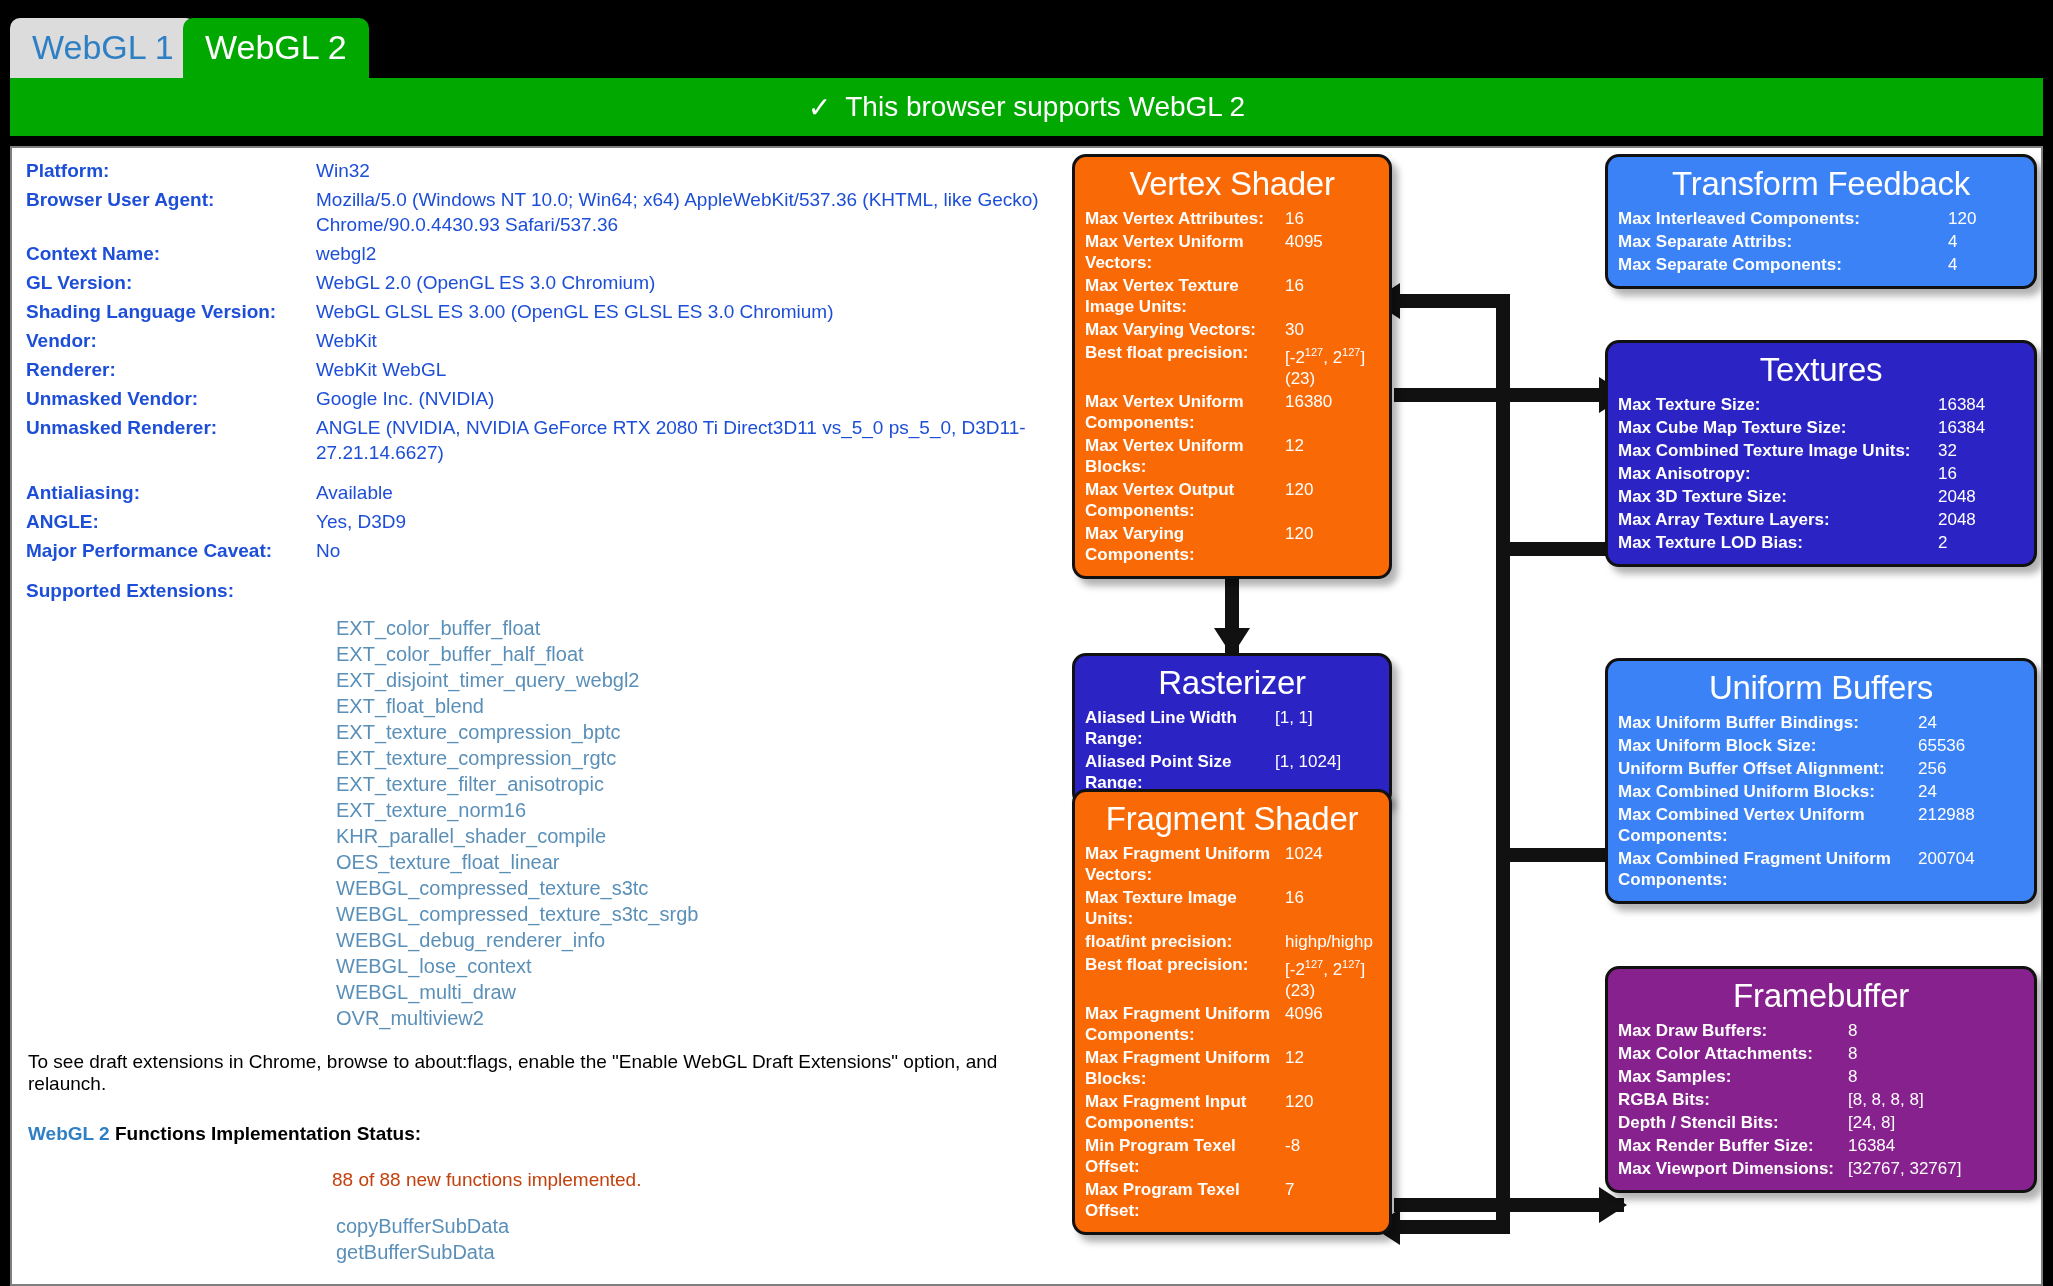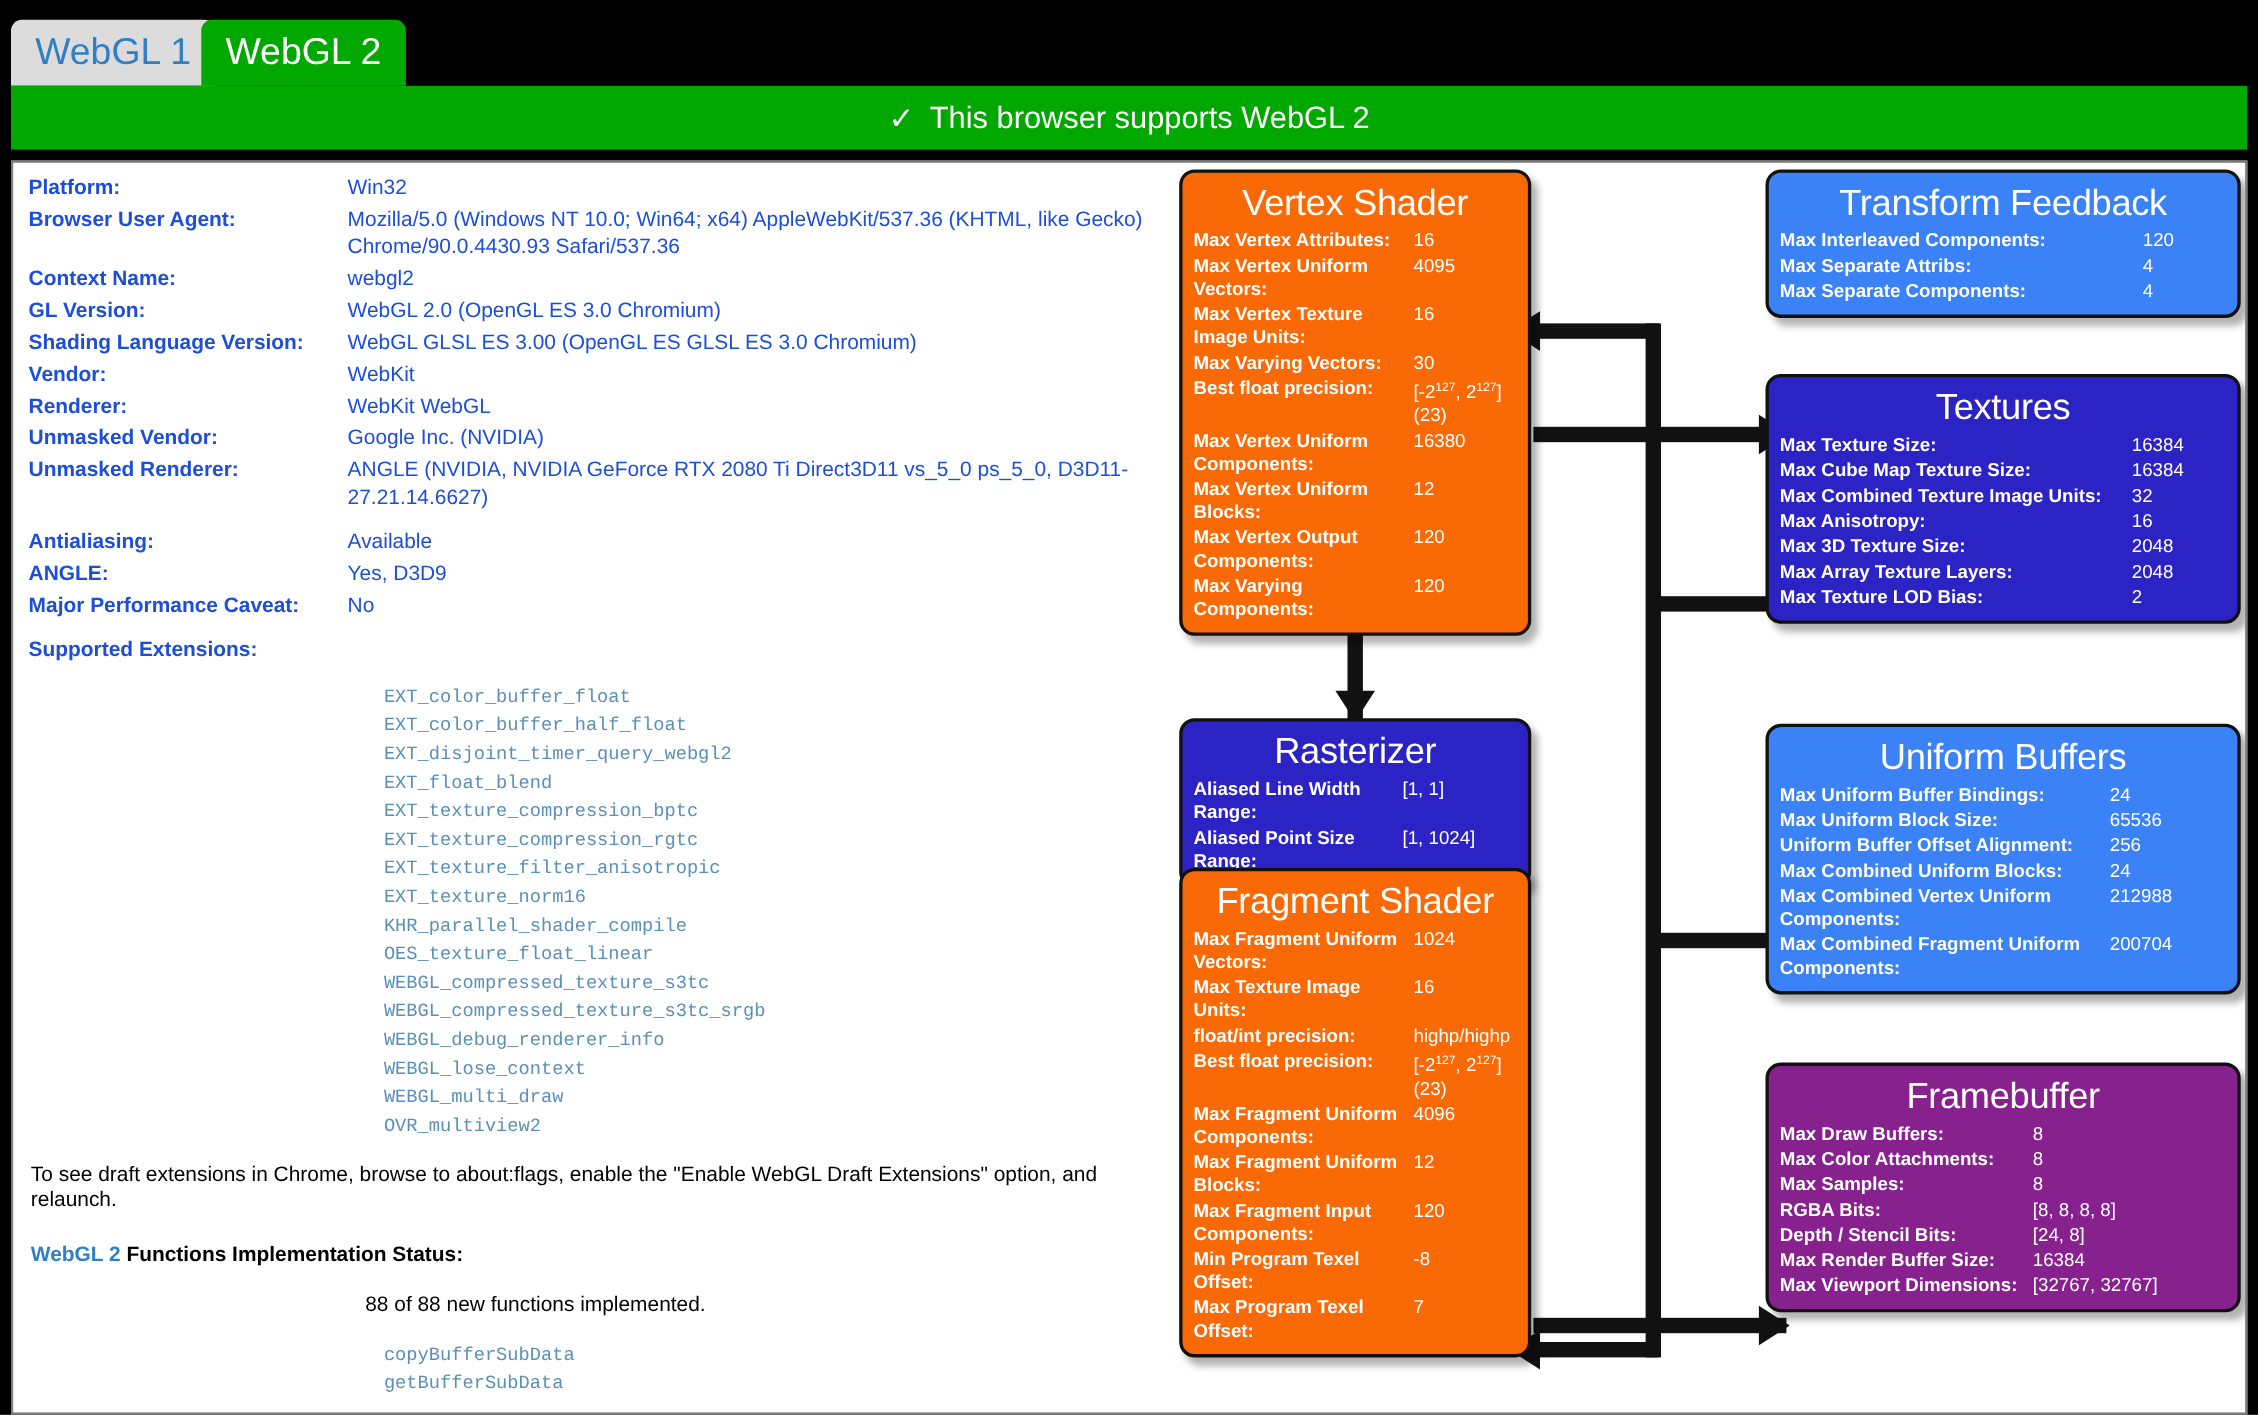--- a/index.html
+++ b/index.html
@@ -97,25 +97,25 @@
   td.k {
     font-weight: bold;
     width: 290px;
     padding-right: 10px;
     white-space: nowrap;
   }
   td.v { width: 730px; }
   tr.spaced td { padding-top: 13px; }
 
   .extlist, .fnlist {
-    margin: 17px;
+    margin: 4px;
     padding: 0;
     list-style: none;
-    font-family: Liberation Mono, monospace;
-    font-size: 17px;
+    font-family: Liberation Sans, sans-serif;
+    font-size: 20px;
     color: #5a8fb8;
     line-height: 26px;
   }
   .extblock { margin-top: 10px; margin-left: 306px; }
   .draftnote {
     margin-top: 20px;
     margin-left: 2px;
     font-size: 19px;
     color: #000;
   }
@@ -124,21 +124,21 @@
     margin-left: 2px;
     font-size: 19px;
     font-weight: bold;
     color: #000;
   }
   .fnstatus .wg { color: #2f7fc4; }
   .fncount {
     margin-top: 24px;
     margin-left: 306px;
     font-size: 19px;
-    color: #000000;
+    color: #c2410c;
   }
   .fnblock { margin-top: 22px; margin-left: 306px; }
 
   
   .diagram {
     position: absolute;
     left: 1056px; top: 0;
     width: 975px;
     height: 1138px;
   }

